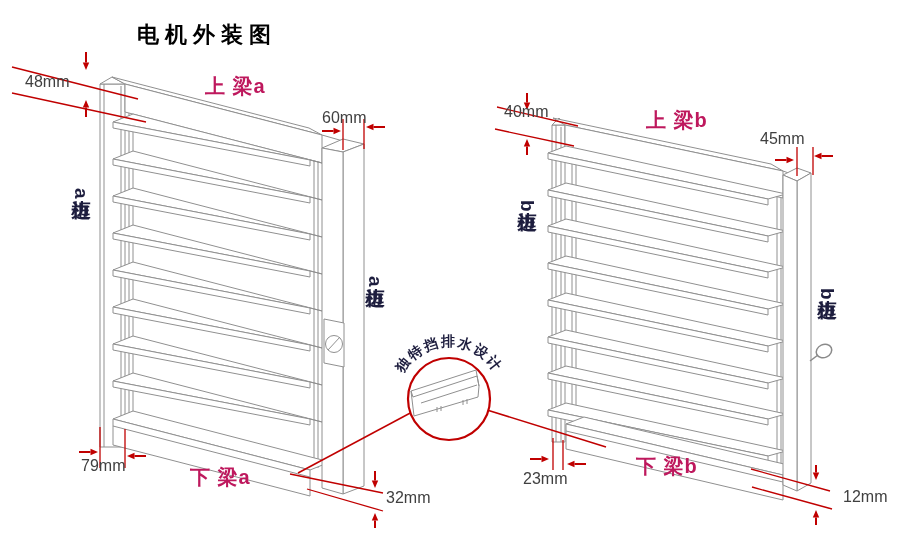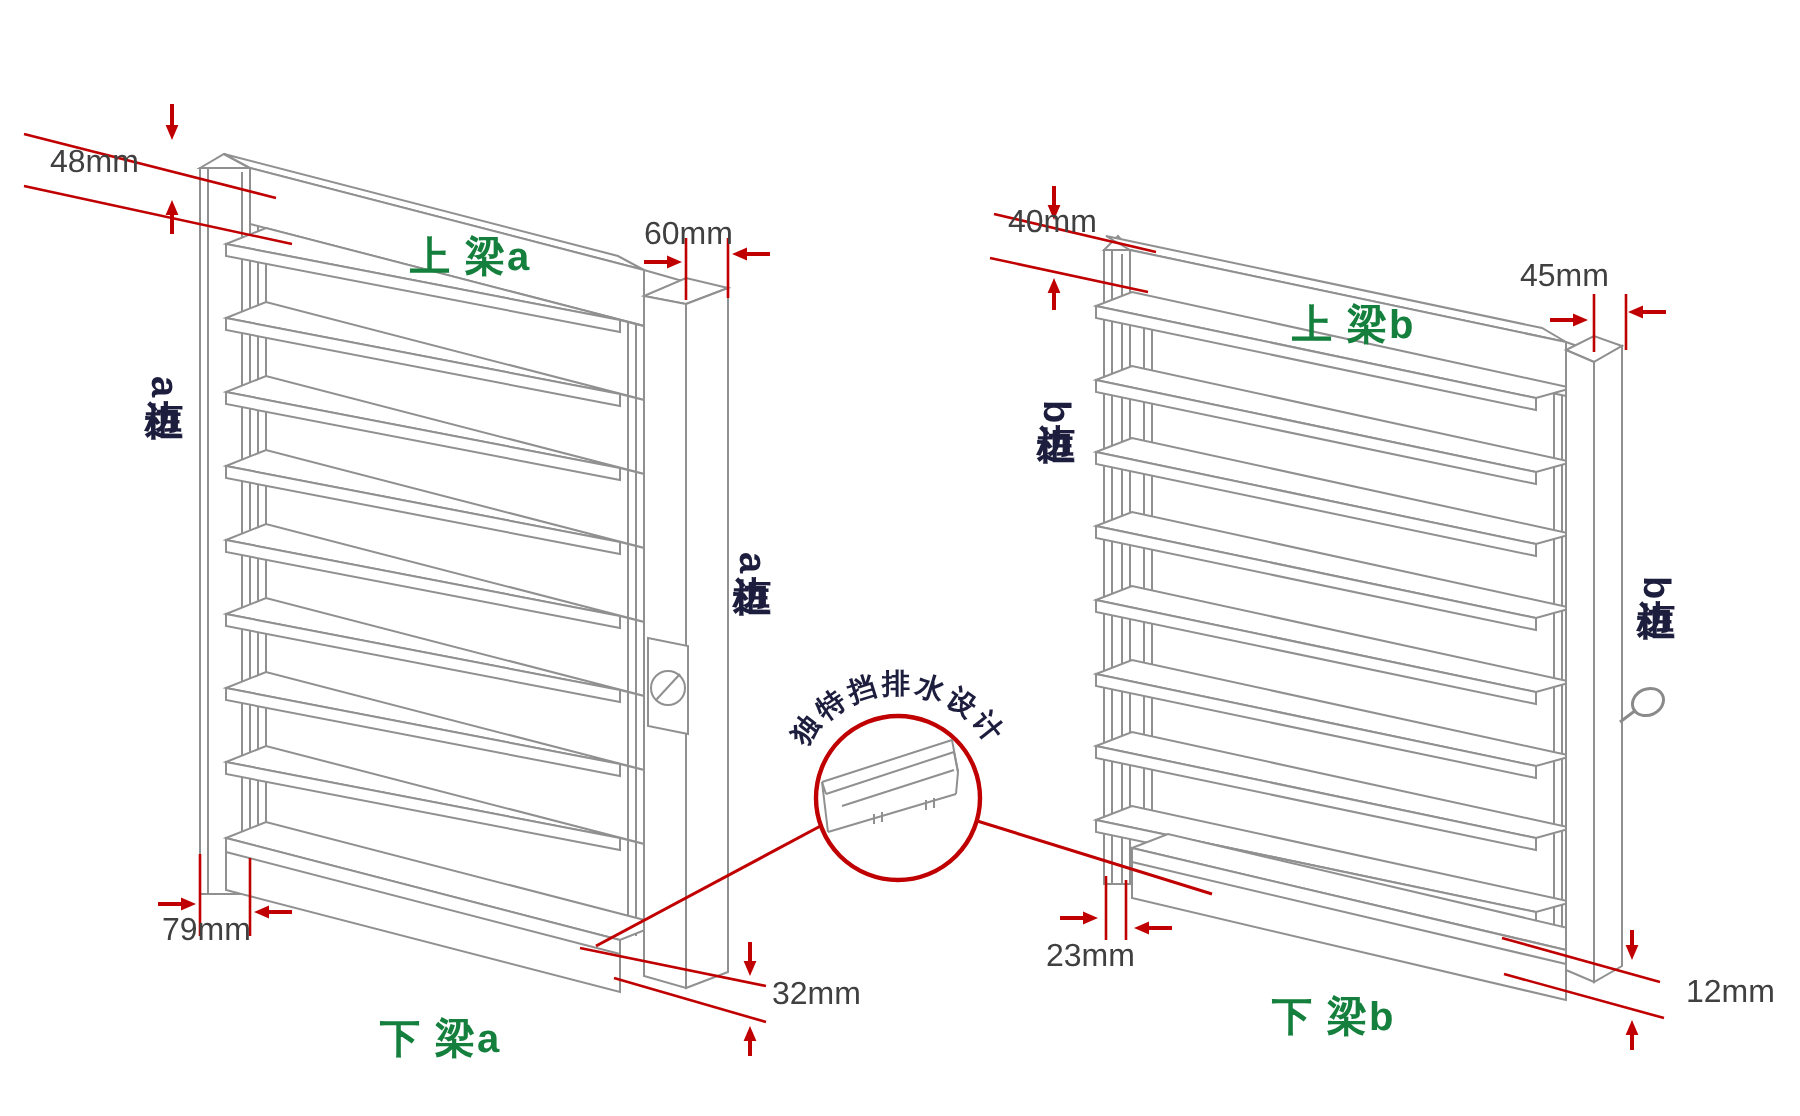--- a/index.html
+++ b/index.html
@@ -6,22 +6,22 @@
   .stage{
     position:relative;width:900px;height:558px;background:#ffffff;overflow:hidden;
     font-family:"Liberation Sans","DejaVu Sans",sans-serif;
   }
   .stage svg{position:absolute;left:0;top:0;}
   .title{
     position:absolute;font-size:22px;font-weight:bold;color:#000;
     letter-spacing:6px;white-space:nowrap;
   }
   .hlabel{
-    position:absolute;font-size:20px;font-weight:600;color:#15803d;
-    letter-spacing:1px;white-space:nowrap;margin-top:42px;
+    position:absolute;font-size:20px;font-weight:600;color:#be185d;
+    letter-spacing:1px;white-space:nowrap;
   }
   .vlabel{
     position:absolute;writing-mode:vertical-rl;text-orientation:mixed;
     font-size:19px;font-weight:600;color:#1d1d3e;letter-spacing:2px;
   }
   .dim{
     position:absolute;font-size:16px;color:#404040;white-space:nowrap;
   }
   
   .ln{stroke:#909090;stroke-width:1;fill:none;}
@@ -187,20 +187,21 @@
         <line x1="421" y1="403" x2="477" y2="385" class="ln"></line>
         <line x1="437" y1="407" x2="437" y2="412" class="ln"></line>
         <line x1="441" y1="406" x2="441" y2="411" class="ln"></line>
         <line x1="463" y1="400" x2="463" y2="405" class="ln"></line>
         <line x1="467" y1="399" x2="467" y2="404" class="ln"></line>
         <path id="arcT" d="M401,377 A53,53 0 0 1 497,377" fill="none"></path>
         <text class="ctext" text-anchor="middle"><textPath href="#arcT" xlink:href="#arcT" startOffset="50%">独特挡排水设计</textPath></text>
       </g>
     </svg>
 
+  <div class="title" style="left:137px;top:20px">电机外装图</div>
 
   <div class="hlabel" style="left:205px;top:73px">上 梁a</div>
   <div class="hlabel" style="left:190px;top:464px">下 梁a</div>
   <div class="hlabel" style="left:646px;top:107px">上 梁b</div>
   <div class="hlabel" style="left:636px;top:453px">下 梁b</div>
 
   <div class="vlabel" style="left:68px;top:184px">边框a</div>
   <div class="vlabel" style="left:362px;top:272px">边框a</div>
   <div class="vlabel" style="left:514px;top:196px">边框b</div>
   <div class="vlabel" style="left:814px;top:284px">边框b</div>

